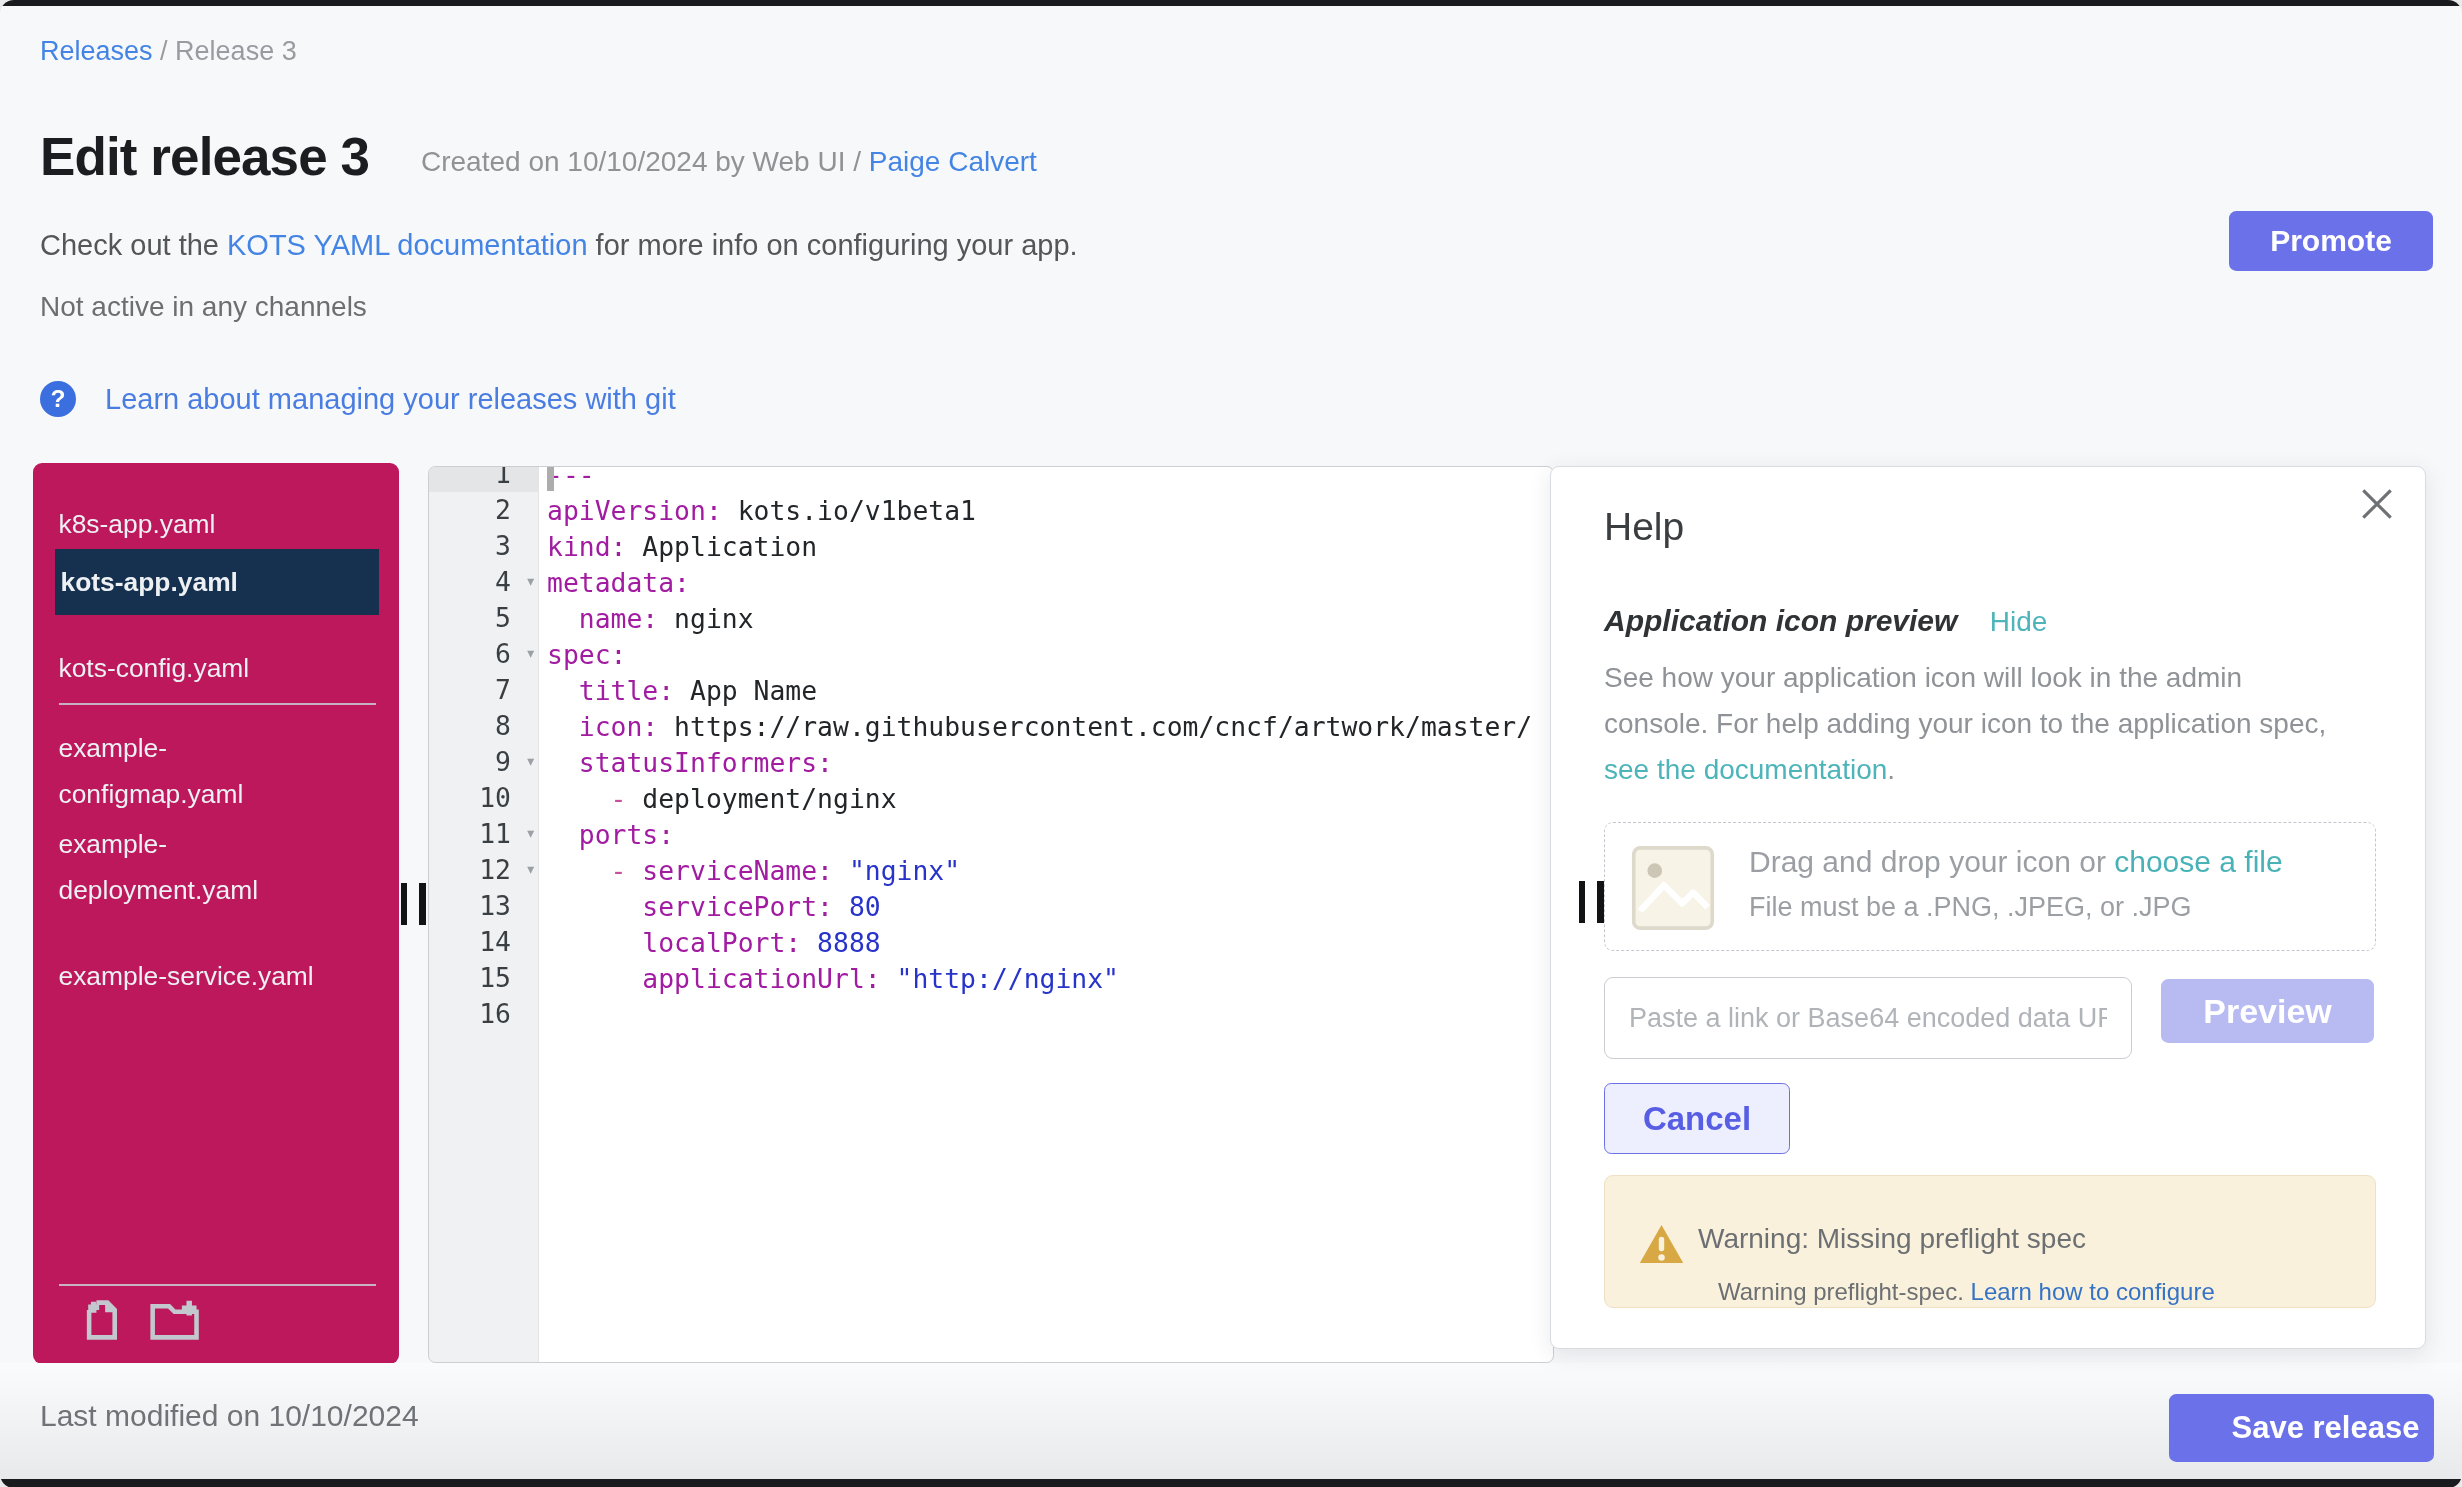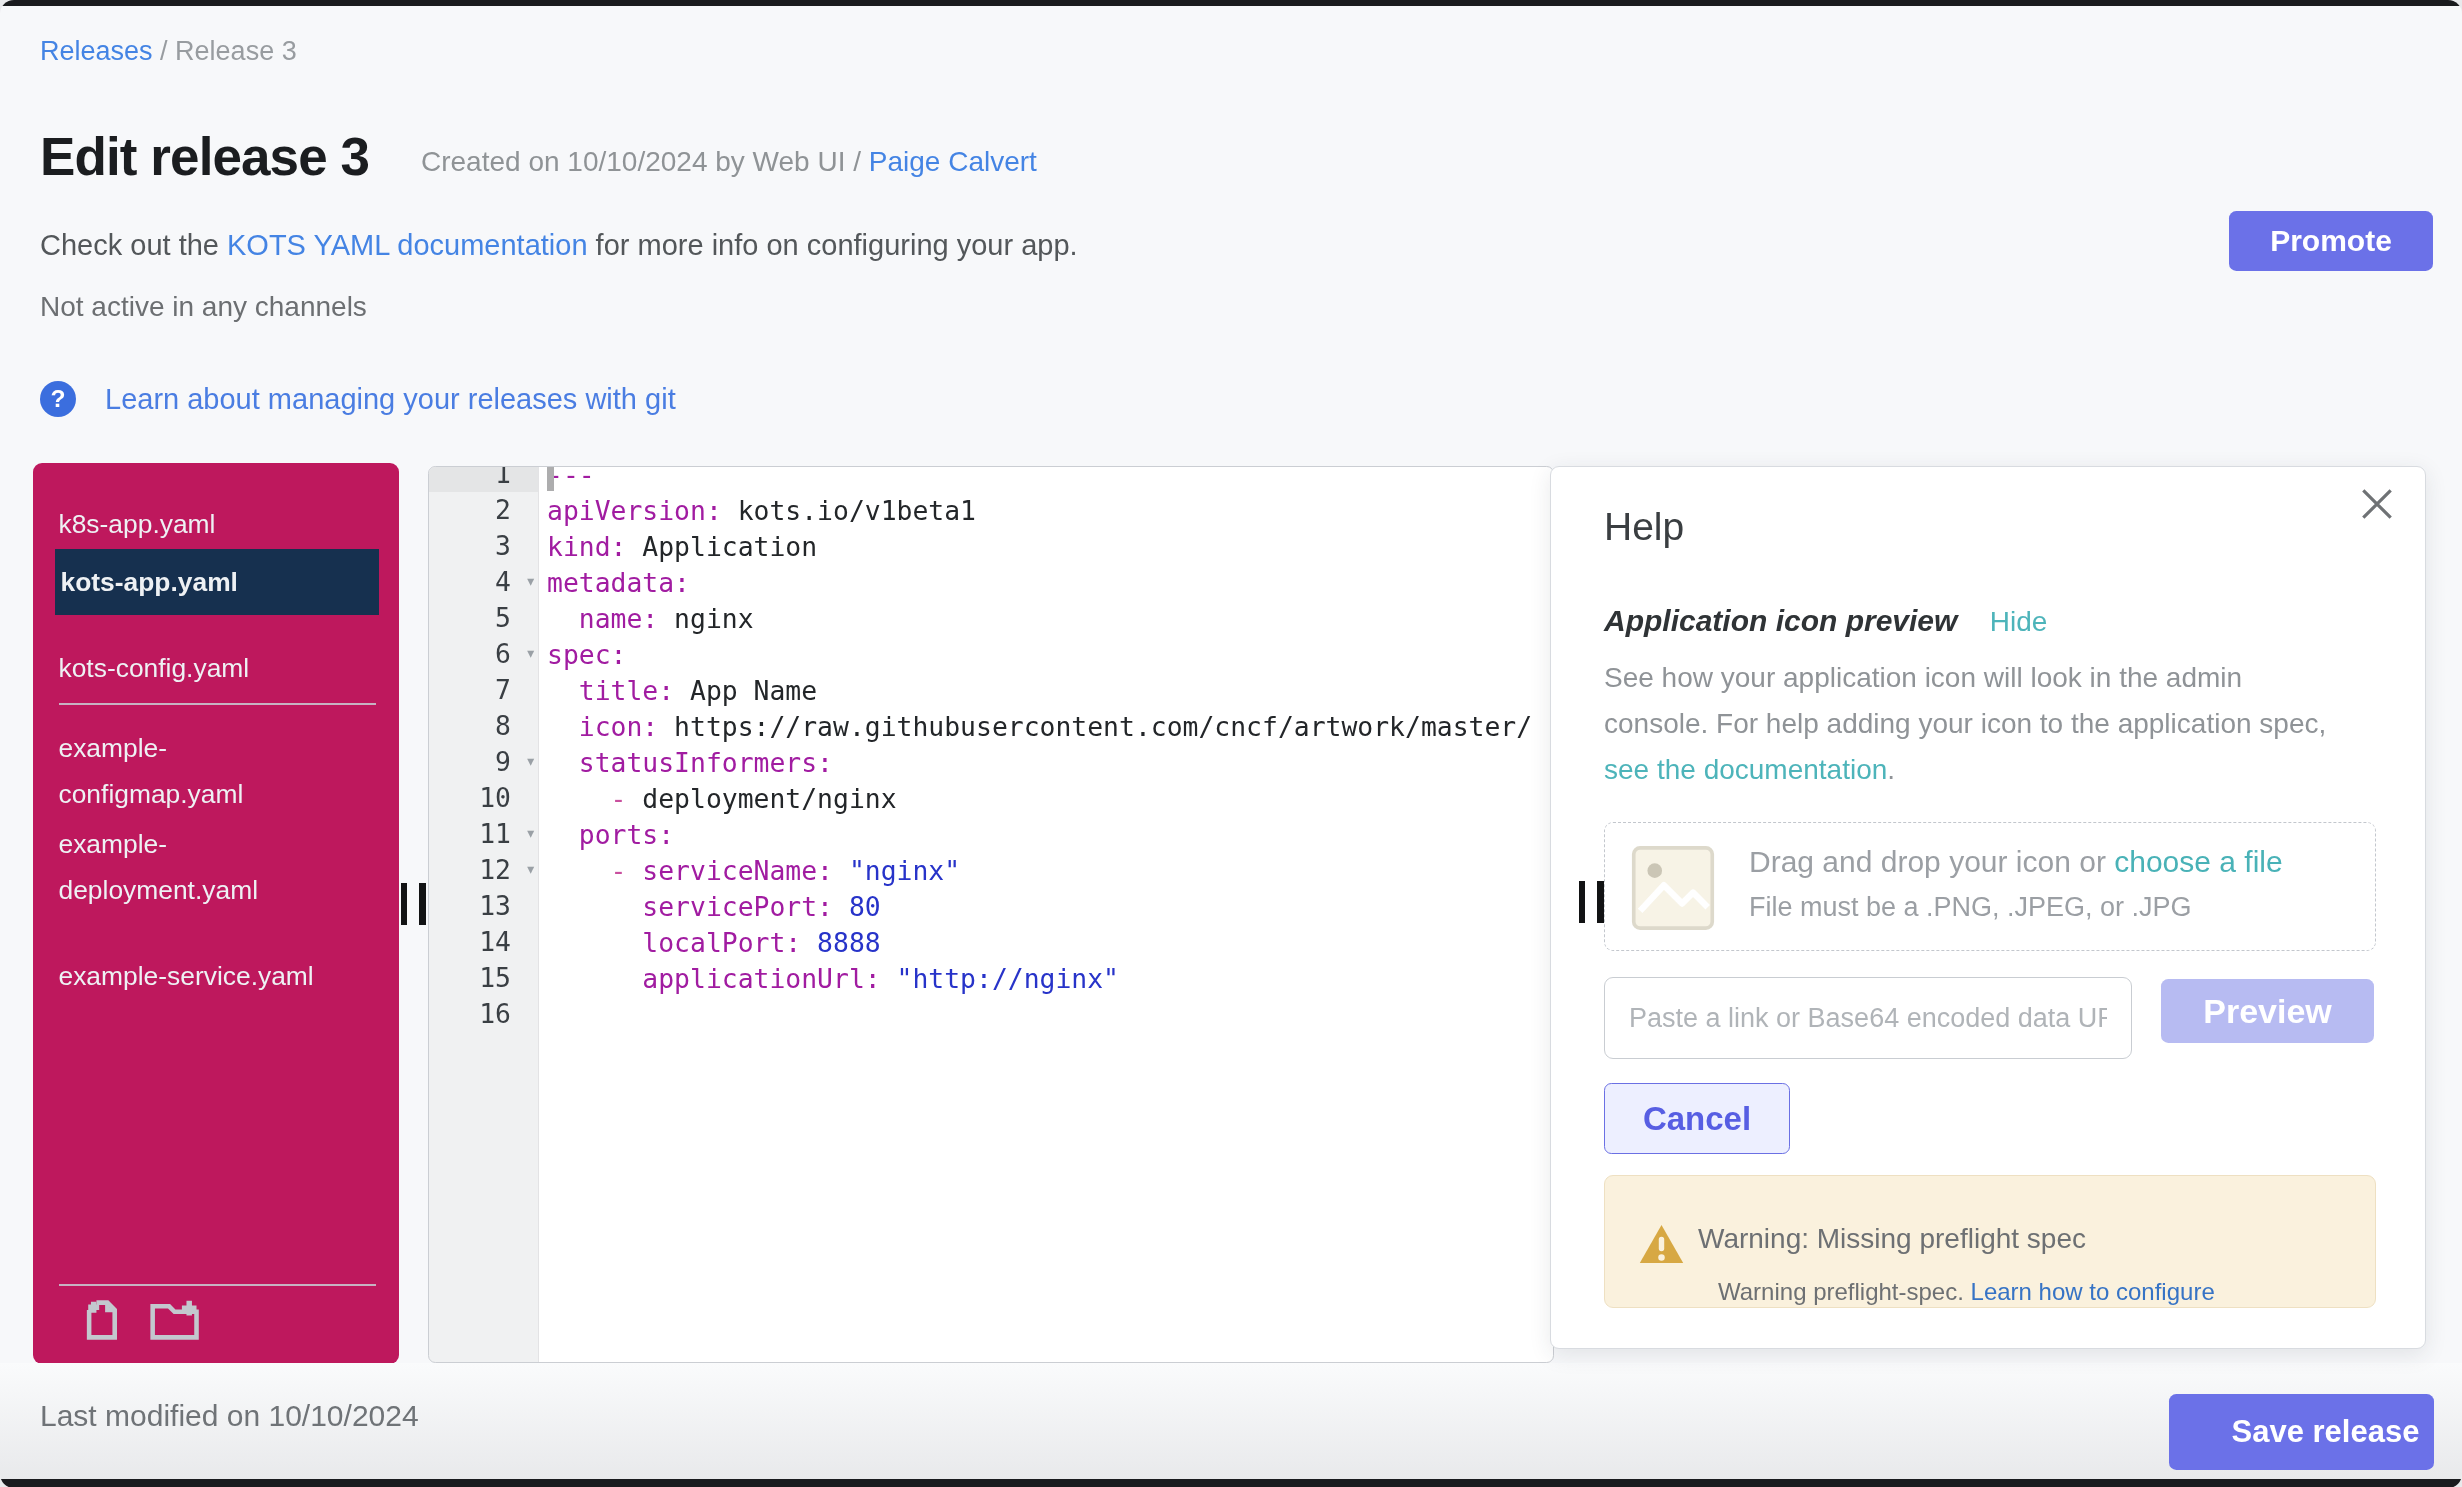--- a/index.html
+++ b/index.html
@@ -134,21 +134,21 @@
   #warn-icon { position:absolute; left:33px; top:46px; }
   #warn-line1 { position:absolute; left:93px; top:47px; font-size:28px; color:#6d7073; }
   #warn-line2 { position:absolute; left:93px; top:102px; font-size:24px; color:#6d7073;margin-left:20px; }
   #warn-line2 .warn-link { color:#3673c5; cursor:pointer; }
 
   
   #footer-band { position:absolute; left:0; top:1363px; width:2462px; height:125px;
     background:linear-gradient(180deg, #fafbfc 0%, #e7e8ea 100%); }
   #last-modified { position:absolute; left:40px; top:36px; font-size:30px; color:#6f7377; }
   #save-btn {
-    position:absolute; left:2169px; top:31px; width:265px; height:76px;
+    position:absolute; left:2169px; top:31px; width:265px; height:68px;
     background:#6b71e8; border:none; border-radius:7.3px;
     color:#ffffff; font-size:31px; font-weight:bold; font-family:inherit; cursor:pointer;padding-left:48px;
   }
 </style>
 </head>
 <body>
 
 <div id="app">
   <div id="edge-top" class="edge-strip"></div>
 

